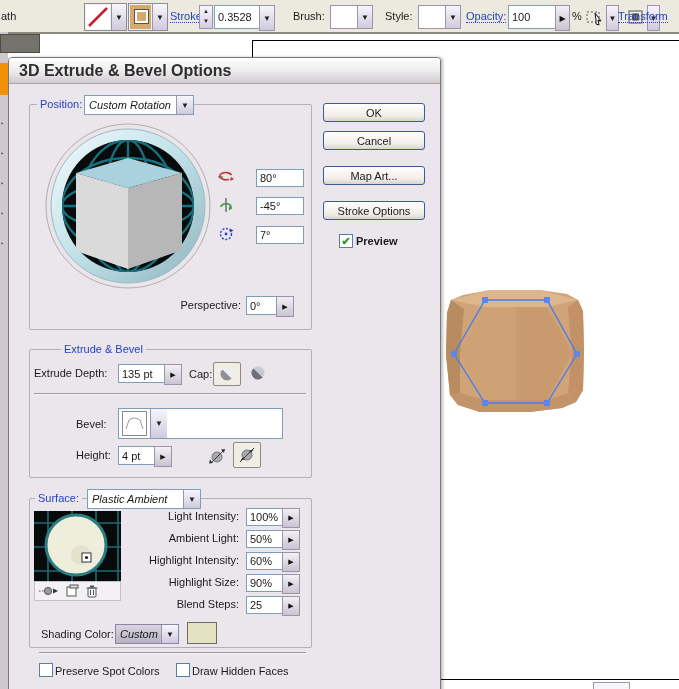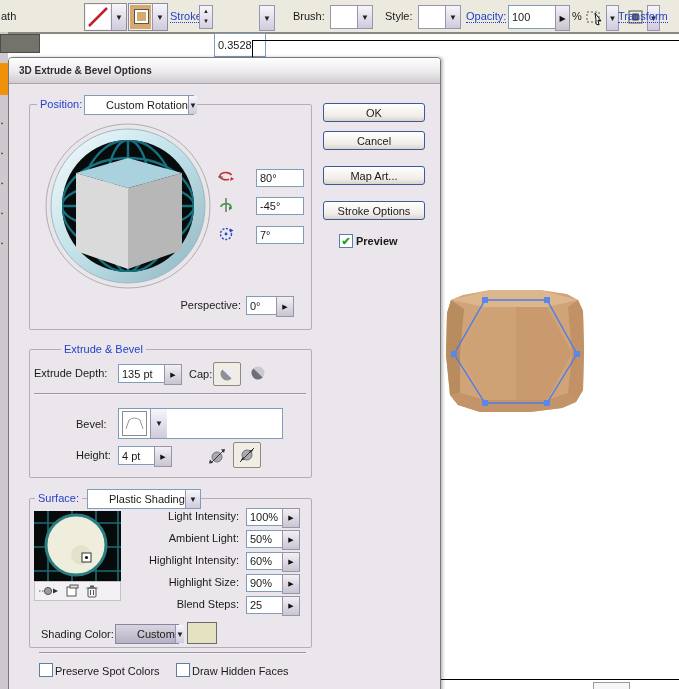--- a/index.html
+++ b/index.html
@@ -27,25 +27,25 @@
   .tick{left:1px;width:6px;font-size:7px;color:#333;line-height:7px;}
   #gray-tab{left:0;top:34px;width:38px;height:17px;background:#73736b;border:1px solid #4d4d48;}
   .artline{background:#000;}
   #mini-box{left:593px;top:682px;width:35px;height:7px;background:#f6f6f8;border:1px solid #9a9aa2;}
   
   #dialog{left:8px;top:57px;width:431px;height:632px;background:#ebe6eb;
           border:1px solid #7a767a;border-radius:4px 4px 0 0;box-shadow:2px 0 3px rgba(0,0,0,.25);}
   #titlebar{left:0;top:0;width:100%;height:25px;border-radius:3px 3px 0 0;
             background:linear-gradient(#ffffff,#eceaec 55%,#cfcbcf);border-bottom:1px solid #a9a5a9;
             display:flex;align-items:center;}
-  #titlebar .t{font-weight:bold;font-size:10px;color:#2f2e2f;padding-left:10px;}
+  #titlebar .t{font-weight:bold;font-size:16px;color:#2f2e2f;padding-left:10px;}
   .grp{border:1px solid #b5aeb8;border-radius:2px;}
   .grp-label{color:#2441c8;background:#ebe6eb;padding:0 3px;white-space:nowrap;}
   .combo{background:#fff;border:1px solid #7f9db9;display:flex;align-items:stretch;}
-  .combo .txt{flex:1;display:flex;align-items:center;padding-left:21px;white-space:nowrap;}
+  .combo .txt{flex:1;display:flex;align-items:center;padding-left:4px;white-space:nowrap;font-style:italic;}
   .xpbtn{width:100px;height:17px;border:1px solid #3c5a9a;border-radius:3px;
          background:linear-gradient(#ffffff,#f1ede8 70%,#d9d3ca);
          display:flex;align-items:center;justify-content:center;font-size:11px;}
   .cb{width:12px;height:12px;background:#fff;border:1px solid #5a7fa6;
       display:flex;align-items:center;justify-content:center;}
   .cb .mark{color:#2ea02e;font-size:11px;font-weight:bold;line-height:10px;}
   .rotfield{width:40px;height:16px;}
   .icbtn{border:1px solid #8f8a80;background:#efede4;border-radius:2px;display:flex;align-items:center;justify-content:center;}
   .icplain{display:flex;align-items:center;justify-content:center;}
   .divider{height:1px;background:#9a96a0;border-bottom:1px solid #f4f2f6;}
@@ -72,21 +72,21 @@
       <div class="abs" style="left:5px;top:5px;width:9px;height:9px;background:#d6a96f;border:2px solid #fff;outline:1px solid #555;"></div>
     </div>
     <div class="dd">▼</div>
   </div>
 
   <div class="abs tb-label blue-link" style="left:170px;">Stroke:</div>
   <div class="abs spinner" style="left:199px;top:5px;height:22px;">
     <span>▲</span>
     <span>▼</span>
   </div>
-  <div class="abs field" style="left:214px;top:5px;width:44px;height:22px;margin-top:28px;">
+  <div class="abs field" style="left:214px;top:5px;width:44px;height:22px;">
     <span>0.3528</span>
   </div>
   <div class="abs dd" style="left:259px;top:5px;height:24px;border:1px solid #9a94ae;">▼</div>
 
   <div class="abs tb-label" style="left:293px;">Brush:</div>
   <div class="abs combo" style="left:330px;top:5px;width:41px;height:22px;border-color:#9a94ae;">
     <div class="txt"></div>
     <div class="dd">▼</div>
   </div>
 
@@ -299,21 +299,21 @@
         <circle cx="10" cy="10" r="5" fill="#a9a9b1" stroke="#777"></circle>
         <line x1="3" y1="17" x2="17" y2="3" stroke="#333"></line>
         <polygon points="14,8 16.5,4.5 12,5.5" fill="#333"></polygon>
         <polygon points="6,12 3.5,15.5 8,14.5" fill="#333"></polygon>
       </svg>
   </div>
 
   <div class="abs grp" style="left:20px;top:440px;width:281px;height:148px;"></div>
   <div class="abs grp-label" style="left:26px;top:434px;">Surface:</div>
   <div class="abs combo" style="left:78px;top:431px;width:112px;height:18px;">
-    <div class="txt">Plastic Shading</div>
+    <div class="txt">Plastic Ambient</div>
     <div class="dd" style="width:16px;font-size:8px;">▼</div>
   </div>
 
   <div class="abs" style="left:25px;top:453px;width:87px;height:70px;">
     <svg width="87" height="70">
       <rect width="87" height="70" fill="#060a0a"></rect>
       <g stroke="#1d6b72" stroke-width="1.6">
         <line x1="14" y1="0" x2="14" y2="70"></line>
           <line x1="38" y1="0" x2="38" y2="70"></line>
           <line x1="62" y1="0" x2="62" y2="70"></line>

